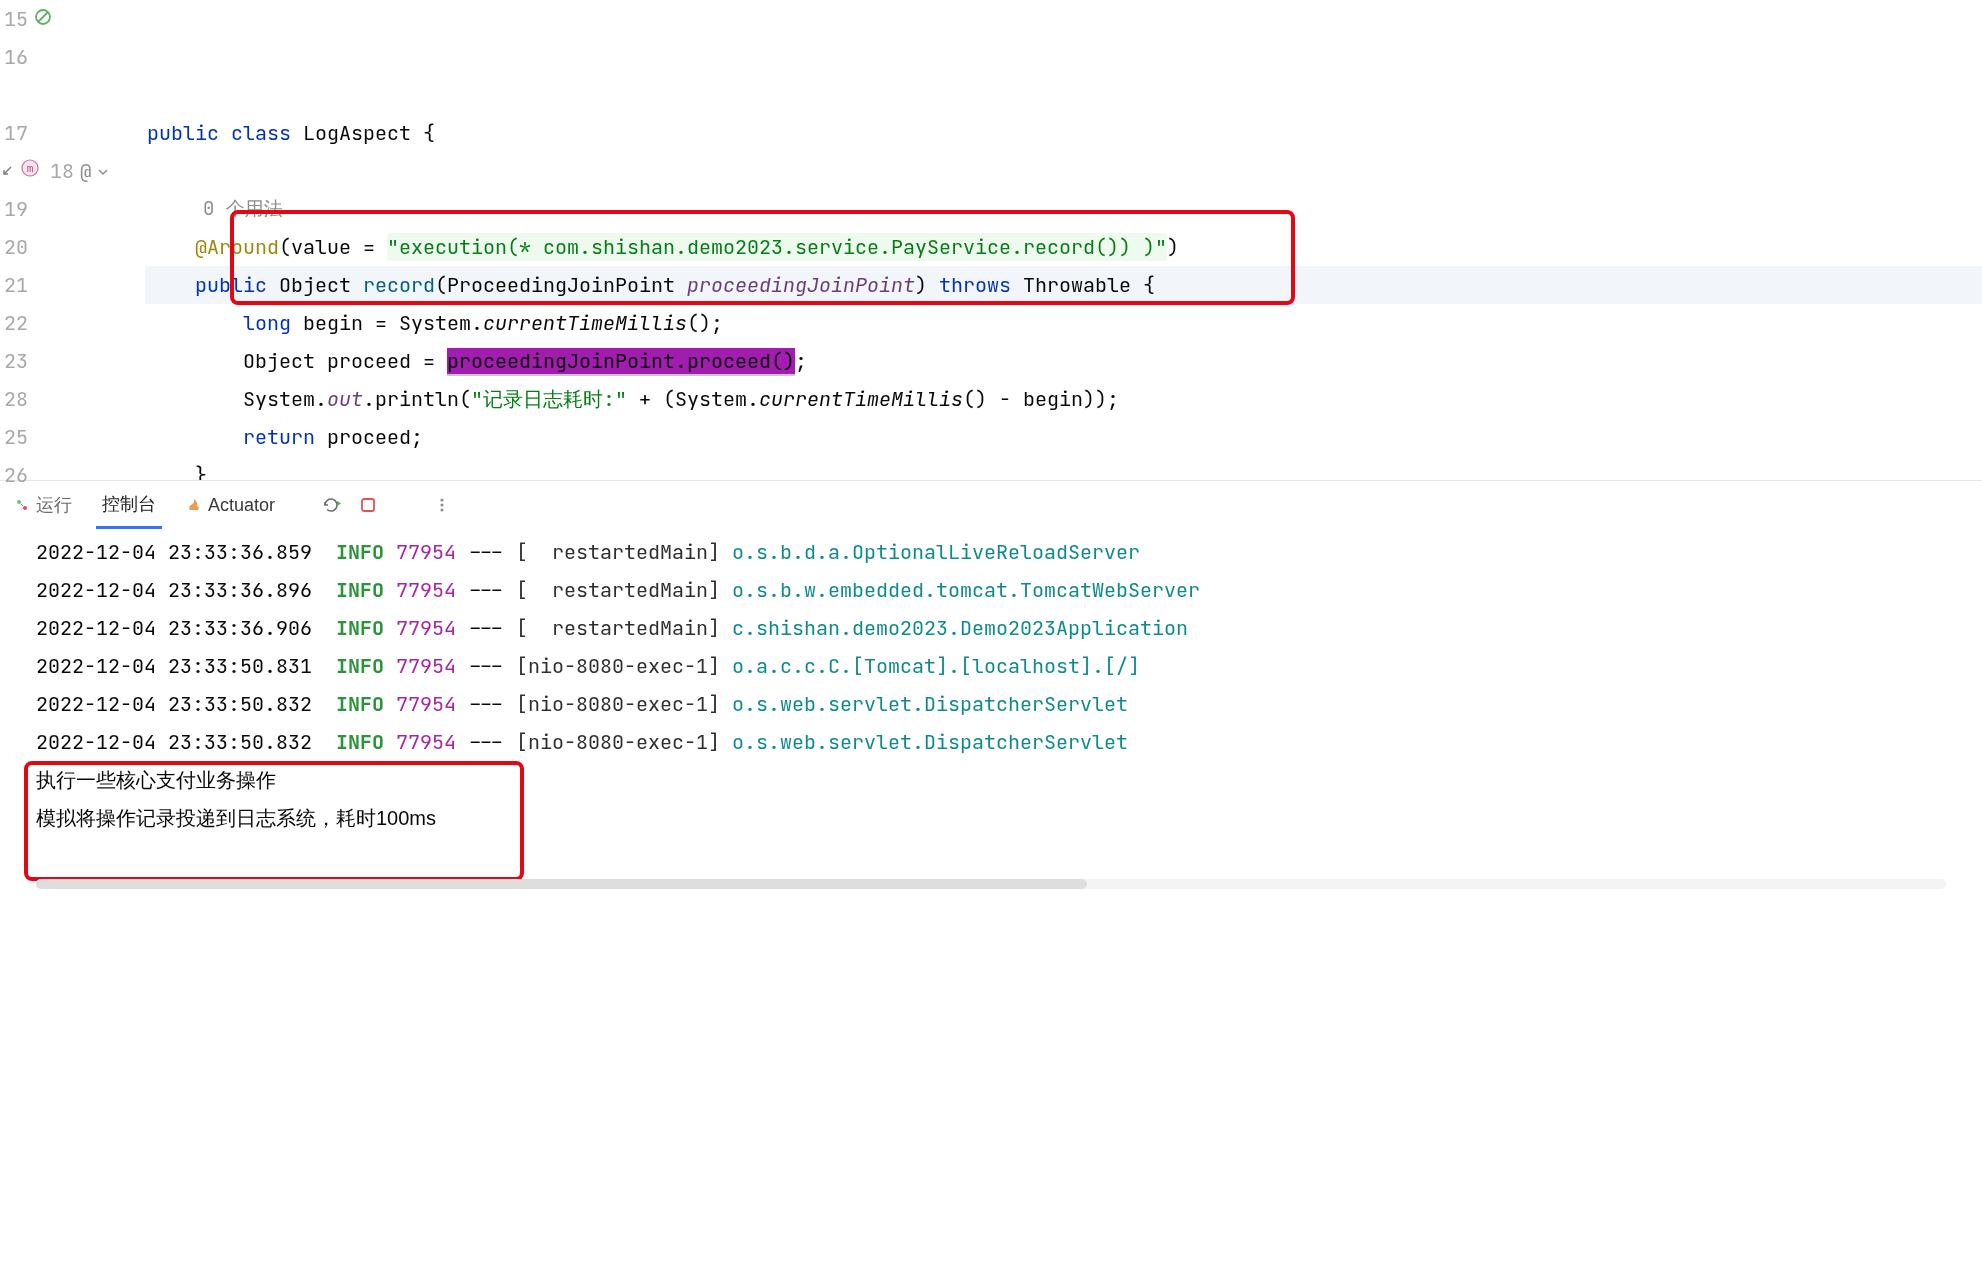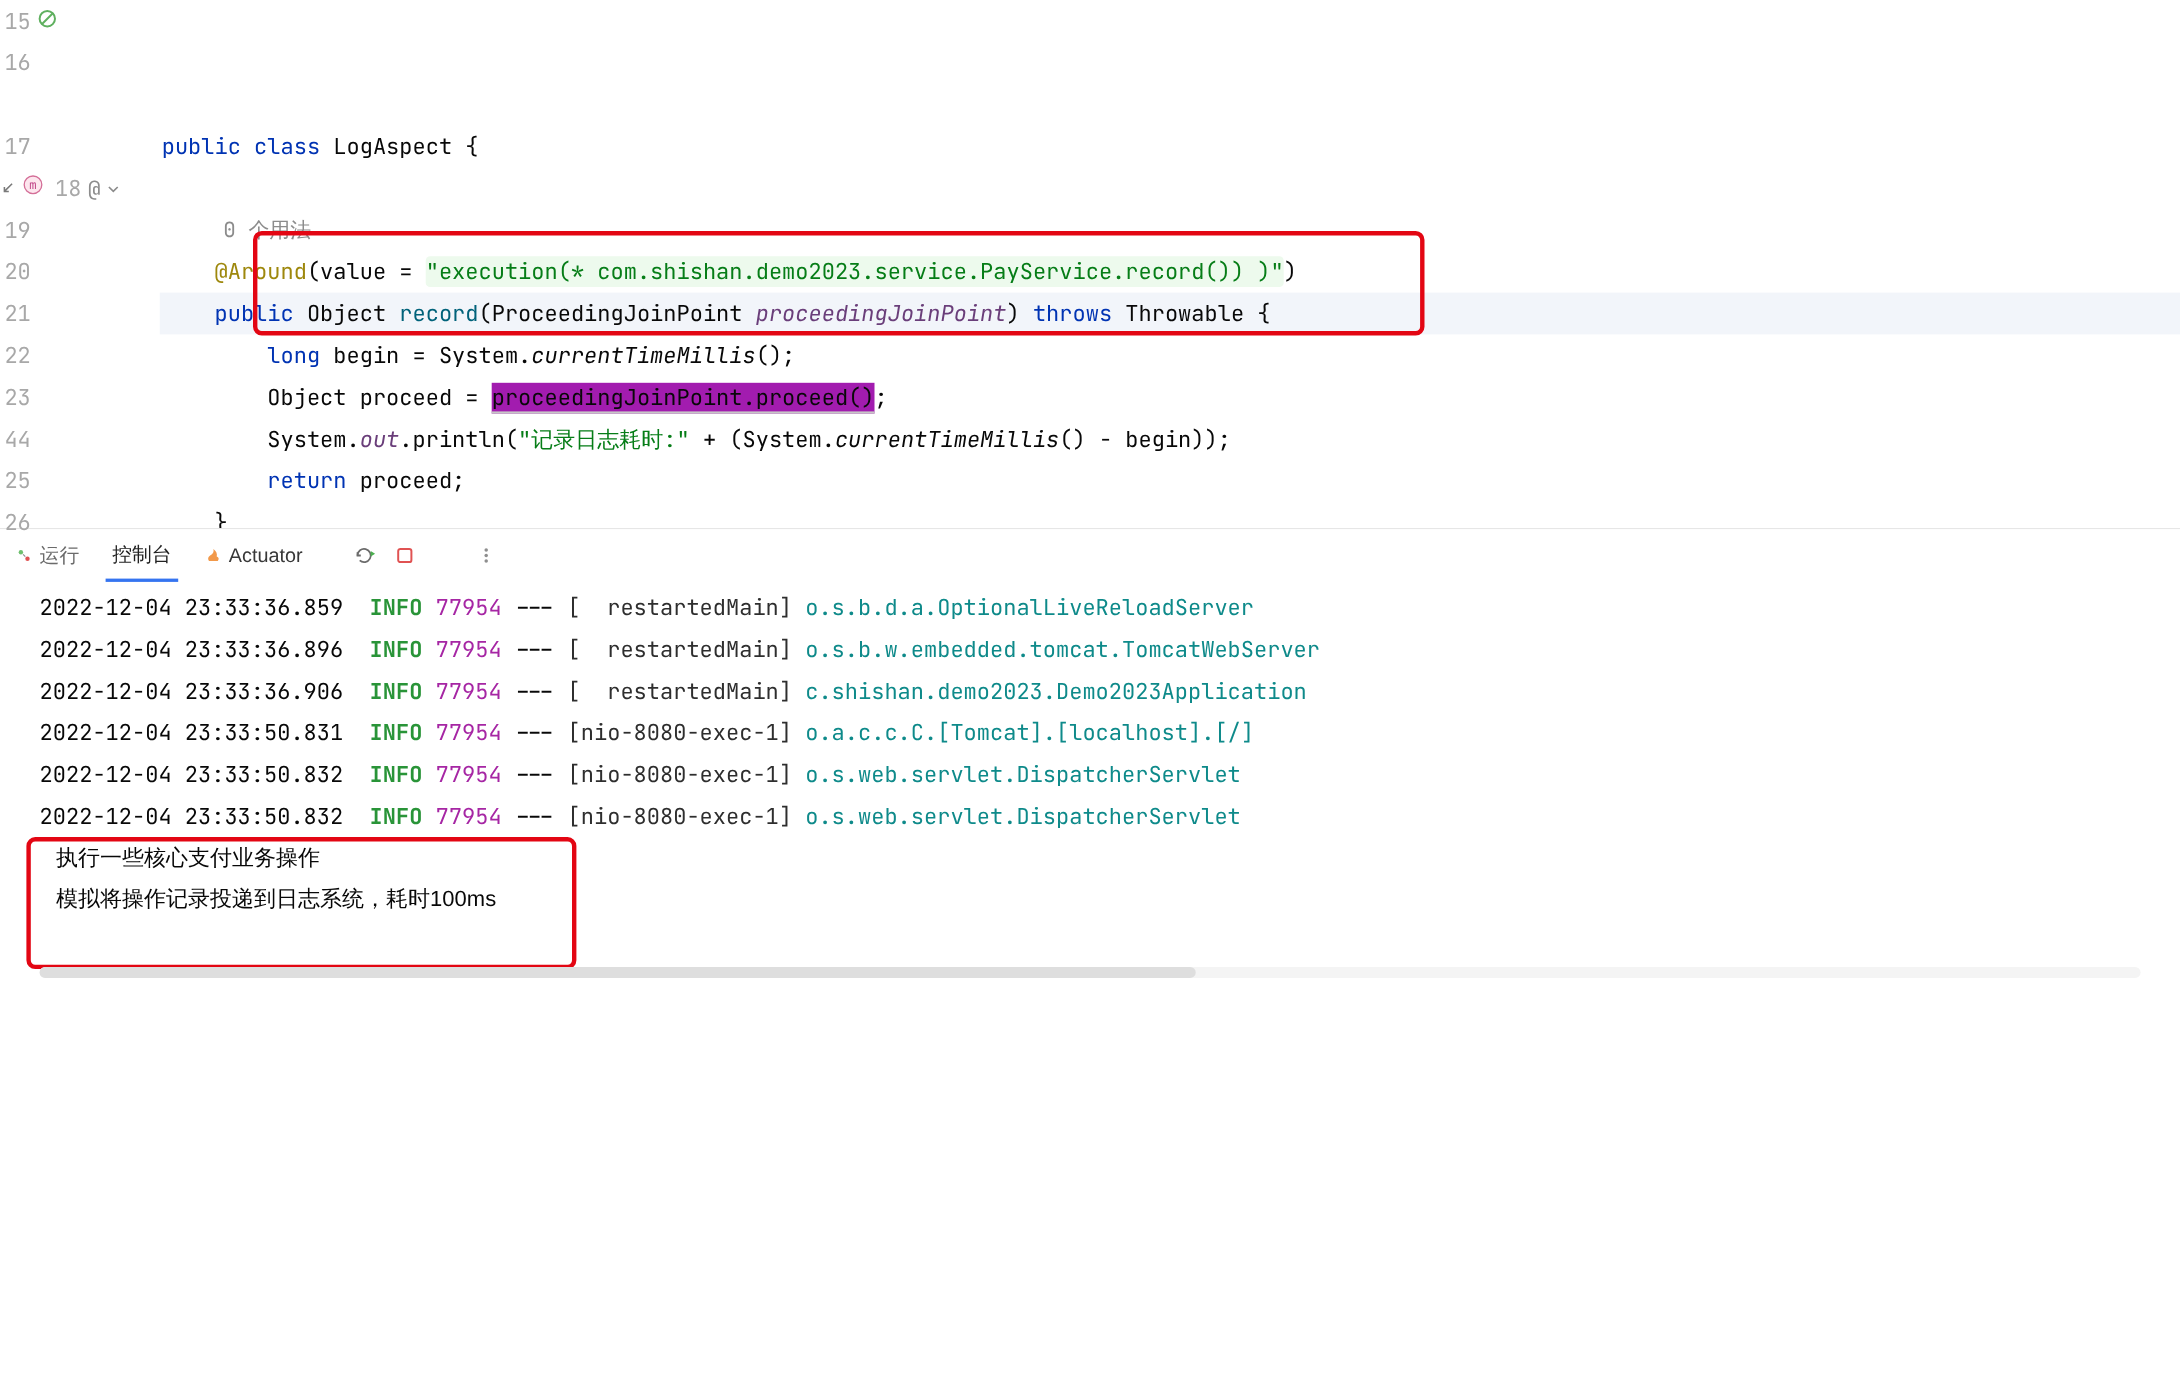--- a/index.html
+++ b/index.html
@@ -85,21 +85,21 @@
 .pid { color:#a626a4; }
 .logger { color:#0e8a8a; }
 .thread { color:#2e2e2e;}
 .redbox2 {
   position:absolute;
   border:4px solid #e30613;
   border-radius:8px;
   left:24px; top:232px; width:500px; height:120px;
   pointer-events:none;
 }
-.out-line { white-space: pre; font-family: -apple-system, 'PingFang SC', 'Segoe UI', sans-serif; font-size:20px; height:38px;margin-left:15px;}
+.out-line { white-space: pre; font-family: -apple-system, 'PingFang SC', 'Segoe UI', sans-serif; font-size:20px; height:38px;}
 .scrollbar-h { height:10px; margin:4px 36px 0 36px; background:#f4f4f4; border-radius:6px; position:relative;}
 .scrollbar-thumb { position:absolute; left:0; width:55%; height:10px; background:#dedede; border-radius:6px;}
 </style>
 </head>
 <body>
 
 <div class="editor">
   <div class="gutter" id="gutter">
       <div class="gutter-row">
         <span class="gutter-ln">15</span>
@@ -144,21 +144,21 @@
       <div class="gutter-row">
         <span class="gutter-ln">21</span>
       </div>
       <div class="gutter-row">
         <span class="gutter-ln">22</span>
       </div>
       <div class="gutter-row">
         <span class="gutter-ln">23</span>
       </div>
       <div class="gutter-row">
-        <span class="gutter-ln">44</span>
+        <span class="gutter-ln">28</span>
       </div>
       <div class="gutter-row">
         <span class="gutter-ln">25</span>
       </div>
       <div class="gutter-row">
         <span class="gutter-ln">26</span>
       </div>
     </div>
   <div class="code" id="code">
     <div class="redbox1"></div>

